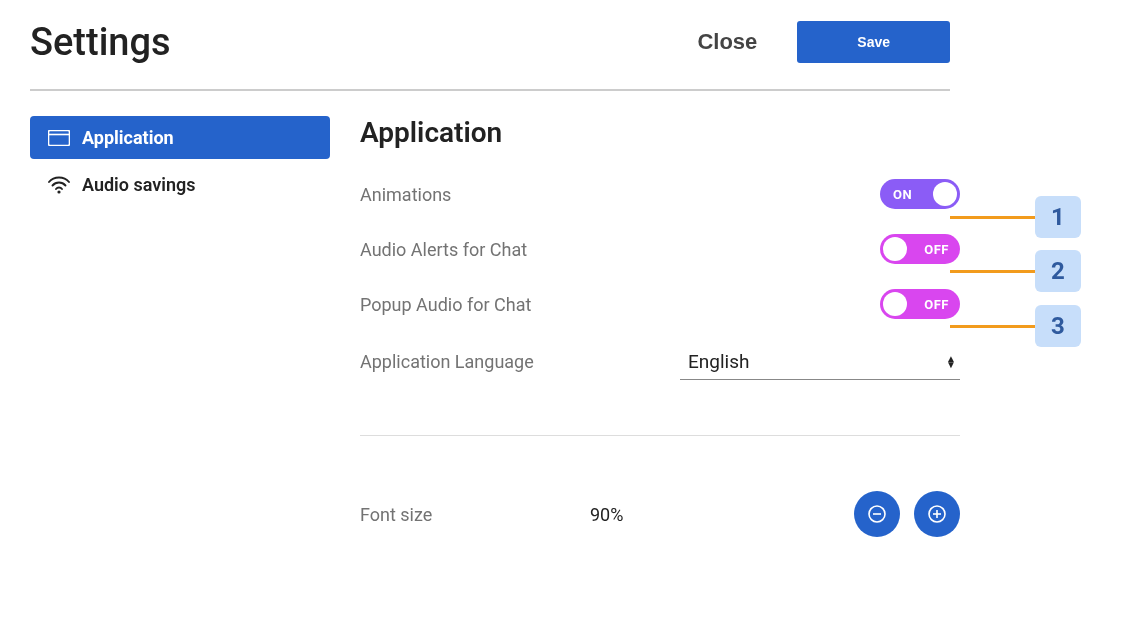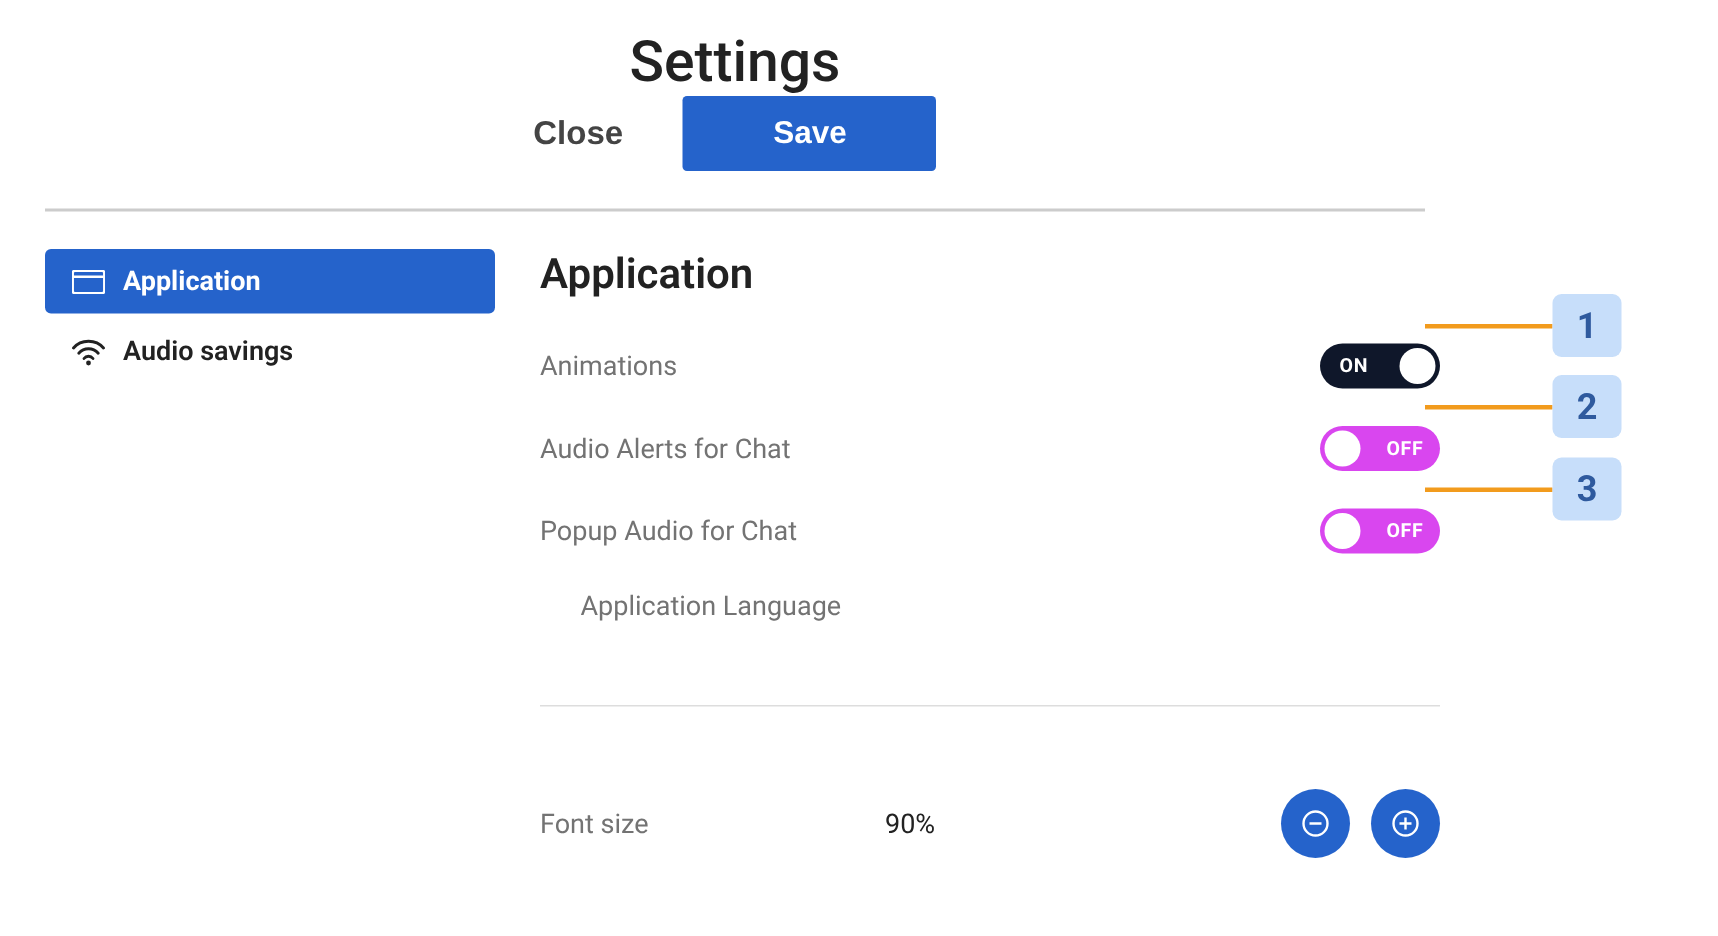--- a/index.html
+++ b/index.html
@@ -12,21 +12,20 @@
       position: relative;
     }
     .header {
       display: flex;
       align-items: center;
       justify-content: space-between;
       padding-bottom: 25px;
       border-bottom: 2px solid #ccc;
       margin-bottom: 25px;
       max-width: 920px;
-      flex-direction: column;
     }
     .header h1 {
       font-size: 38px;
       font-weight: 500;
       color: #222;
     }
     .header-actions {
       display: flex;
       align-items: center;
       gap: 40px;
@@ -36,21 +35,21 @@
       border: none;
       font-size: 22px;
       font-weight: 600;
       color: #444;
       cursor: pointer;
     }
     .save-btn {
       background: #2563cb;
       color: #fff;
       border: none;
-      font-size: 21px;
+      font-size: 14px;
       font-weight: 700;
       padding: 13px 60px;
       border-radius: 3px;
       cursor: pointer;
     }
     .body-layout {
       display: flex;
       gap: 30px;
       max-width: 1100px;
     }
@@ -111,21 +110,21 @@
       position: relative;
       display: flex;
       align-items: center;
       cursor: pointer;
       font-size: 13px;
       font-weight: 700;
       color: #fff;
       letter-spacing: 0.5px;
     }
     .toggle.on {
-      background: #0f172a;
+      background: #8b5cf6;
       justify-content: flex-start;
       padding-left: 13px;
     }
     .toggle.off {
       background: #d946ef;
       justify-content: flex-end;
       padding-right: 11px;
     }
     .toggle-knob {
       position: absolute;
@@ -136,21 +135,21 @@
       top: 3px;
     }
     .toggle.on .toggle-knob { right: 3px; }
     .toggle.off .toggle-knob { left: 3px; }
     .lang-row {
       display: flex;
       align-items: baseline;
       max-width: 600px;
       margin-bottom: 25px;
     }
-    .lang-row .setting-label { flex: 1; margin-left: 27px; }
+    .lang-row .setting-label { flex: 1; }
     .select-wrap {
       width: 280px;
       border-bottom: 1px solid #888;
       padding: 6px 4px 6px 8px;
       display: flex;
       align-items: center;
       justify-content: space-between;
       cursor: pointer;
     }
     .select-value {
@@ -282,20 +281,27 @@
     <div class="setting-row">
       <span class="setting-label">Popup Audio for Chat</span>
       <div class="toggle off">
         <span class="toggle-knob"></span>
         <span>OFF</span>
       </div>
     </div>
 
     <div class="lang-row">
       <span class="setting-label">Application Language</span>
+      <div class="select-wrap">
+        <span class="select-value">English</span>
+        <span class="select-arrows">
+          <span>▲</span>
+            <span>▼</span>
+        </span>
+      </div>
     </div>
 
     <div class="divider"></div>
 
     <div class="font-row">
       <span class="setting-label">Font size</span>
       <span class="font-value">90%</span>
       <div class="font-buttons">
         <button class="round-btn">
           <svg width="20" height="20" viewBox="0 0 20 20">

